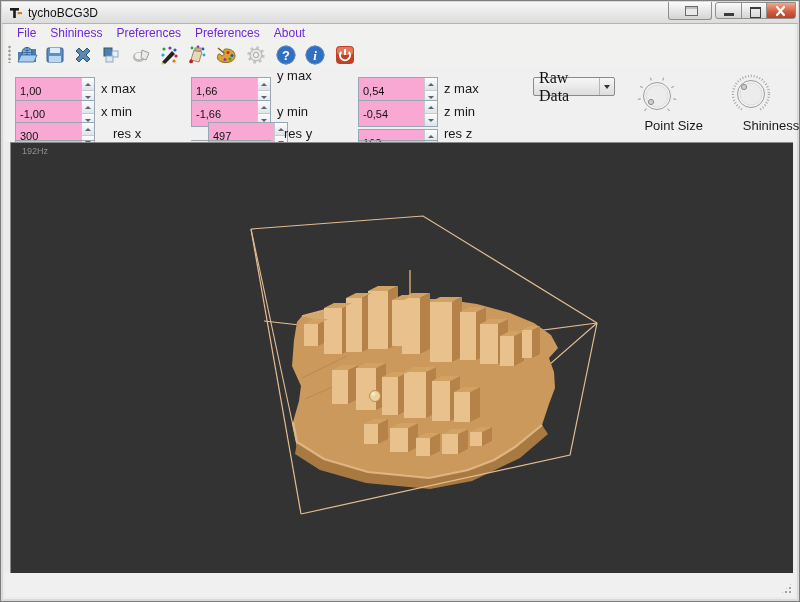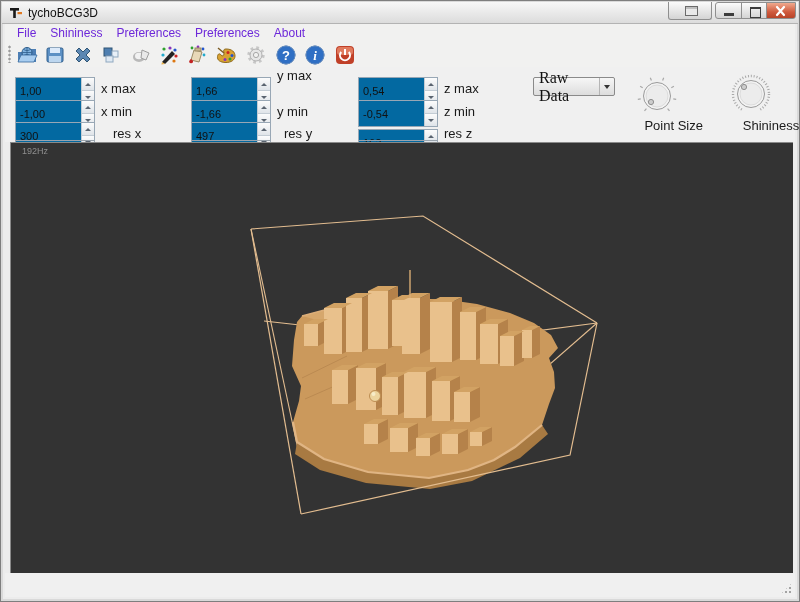--- a/index.html
+++ b/index.html
@@ -23,21 +23,21 @@
   
   .menubar{position:absolute;left:4px;top:23px;right:4px;height:18px;background:#f1f1f0;display:flex;align-items:center;padding-left:5px;box-sizing:border-box;}
   .menu-item{font-size:12px;color:#6d28d9;padding:2px 7px;cursor:default;}
   
   .toolbar{position:absolute;left:4px;top:41px;right:4px;height:25px;background:#f1f1f0;border-bottom:1px solid #e0e0e0;}
   .tb-grip{position:absolute;left:3px;top:3px;width:3px;height:18px;
            background-image:radial-gradient(#9b9b9b 1px,transparent 1.2px);background-size:3px 4px;}
   .tb-btn{position:absolute;top:1px;width:24px;height:23px;display:flex;align-items:center;justify-content:center;}
   
   .params{position:absolute;left:4px;top:66px;right:4px;height:75px;background:#f0f0f0;}
-  .spin{position:absolute;width:80px;height:27px;background:#0369a1;border:1px solid #98a7b5;box-sizing:border-box;display:flex;}
+  .spin{position:absolute;width:80px;height:27px;background:#f9a8d4;border:1px solid #98a7b5;box-sizing:border-box;display:flex;}
   .spin-input{flex:1;min-width:0;border:none;outline:none;font-family:"Liberation Sans",sans-serif;font-size:11px;padding:0 0 0 4px;background:transparent;color:#111;}
   .spin-btns{width:12px;display:flex;flex-direction:column;border-left:1px solid #c3ccd4;}
   .sb{flex:1;background:linear-gradient(#fcfcfc,#dfe4e9);display:flex;align-items:center;justify-content:center;}
   .sb+.sb{border-top:1px solid #c3ccd4;}
   .tri-up{width:0;height:0;border-left:3px solid transparent;border-right:3px solid transparent;border-bottom:3px solid #5a6470;}
   .tri-dn{width:0;height:0;border-left:3px solid transparent;border-right:3px solid transparent;border-top:3px solid #5a6470;}
   .plabel{position:absolute;font-size:13px;color:#1a1a1a;white-space:nowrap;}
   .clipped-row{position:absolute;height:2px;border-top:1px solid #9aa4ad;width:80px;}
   .combo{position:absolute;height:19px;background:linear-gradient(#f6f6f6,#dddddd);border:1px solid #8a8a8a;border-radius:2px;box-sizing:border-box;display:flex;align-items:center;}
   .combo-text{flex:1;font-size:16px;padding-left:5px;color:#111;font-family:Liberation Serif, serif;}
@@ -248,21 +248,21 @@
       <div class="spin-btns">
           <div class="sb">
             <i class="tri-up"></i>
           </div>
           <div class="sb">
             <i class="tri-dn"></i>
           </div>
         </div>
     </div>
     <div class="plabel" style="left:272px;top:37px">y min</div>
-    <div class="spin" style="left:186px;top:55px">
+    <div class="spin" style="left:203px;top:55px">
       <input class="spin-input" value="497" style="">
       <div class="spin-btns">
           <div class="sb">
             <i class="tri-up"></i>
           </div>
           <div class="sb">
             <i class="tri-dn"></i>
           </div>
         </div>
     </div>

